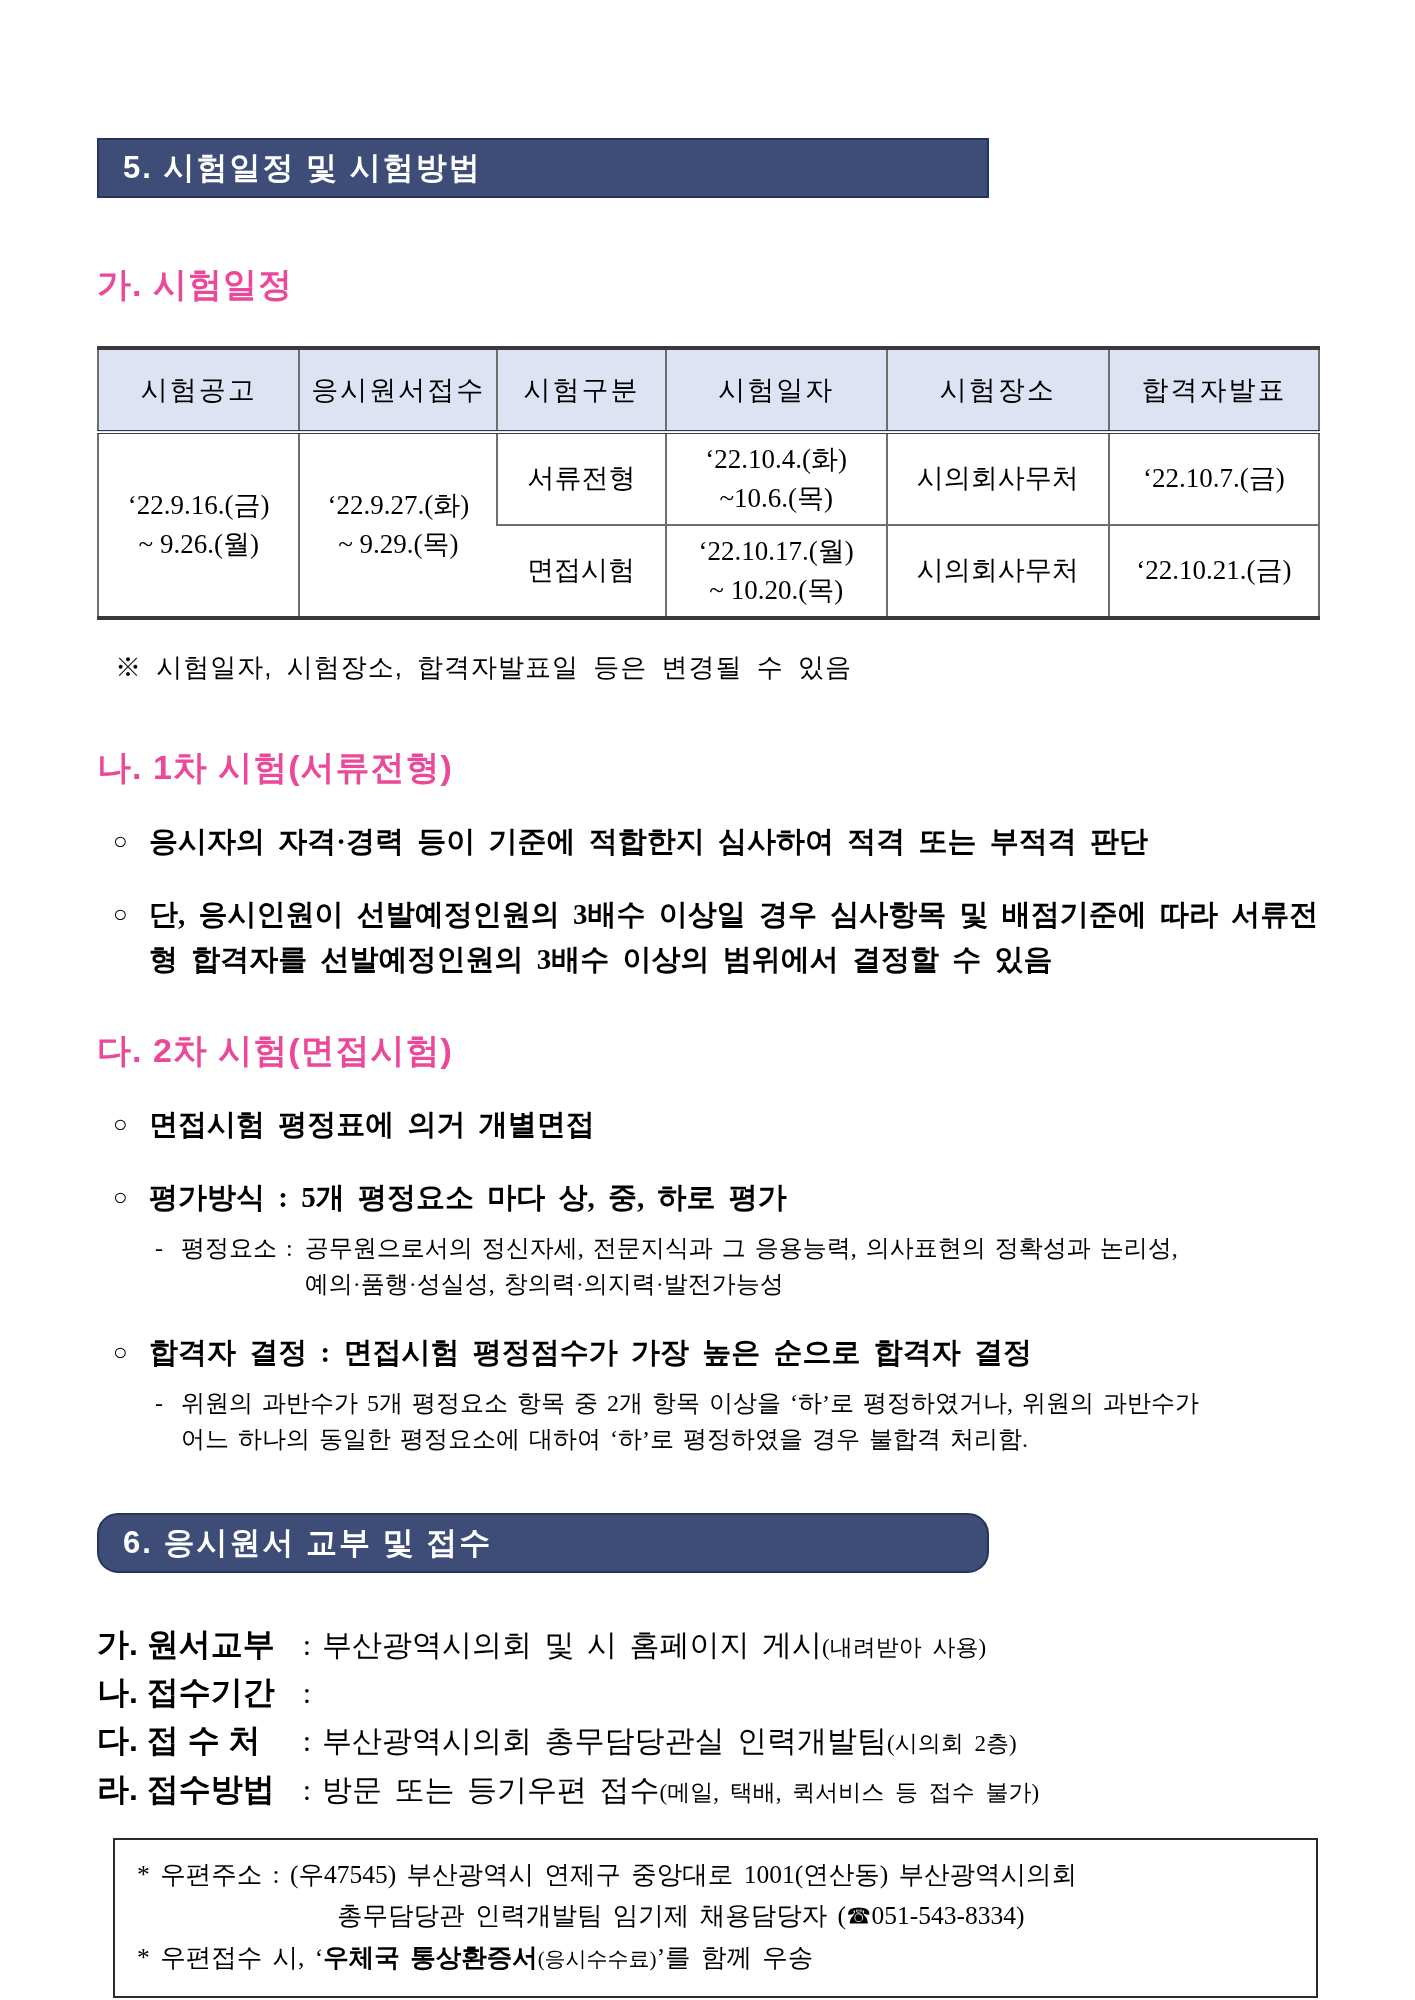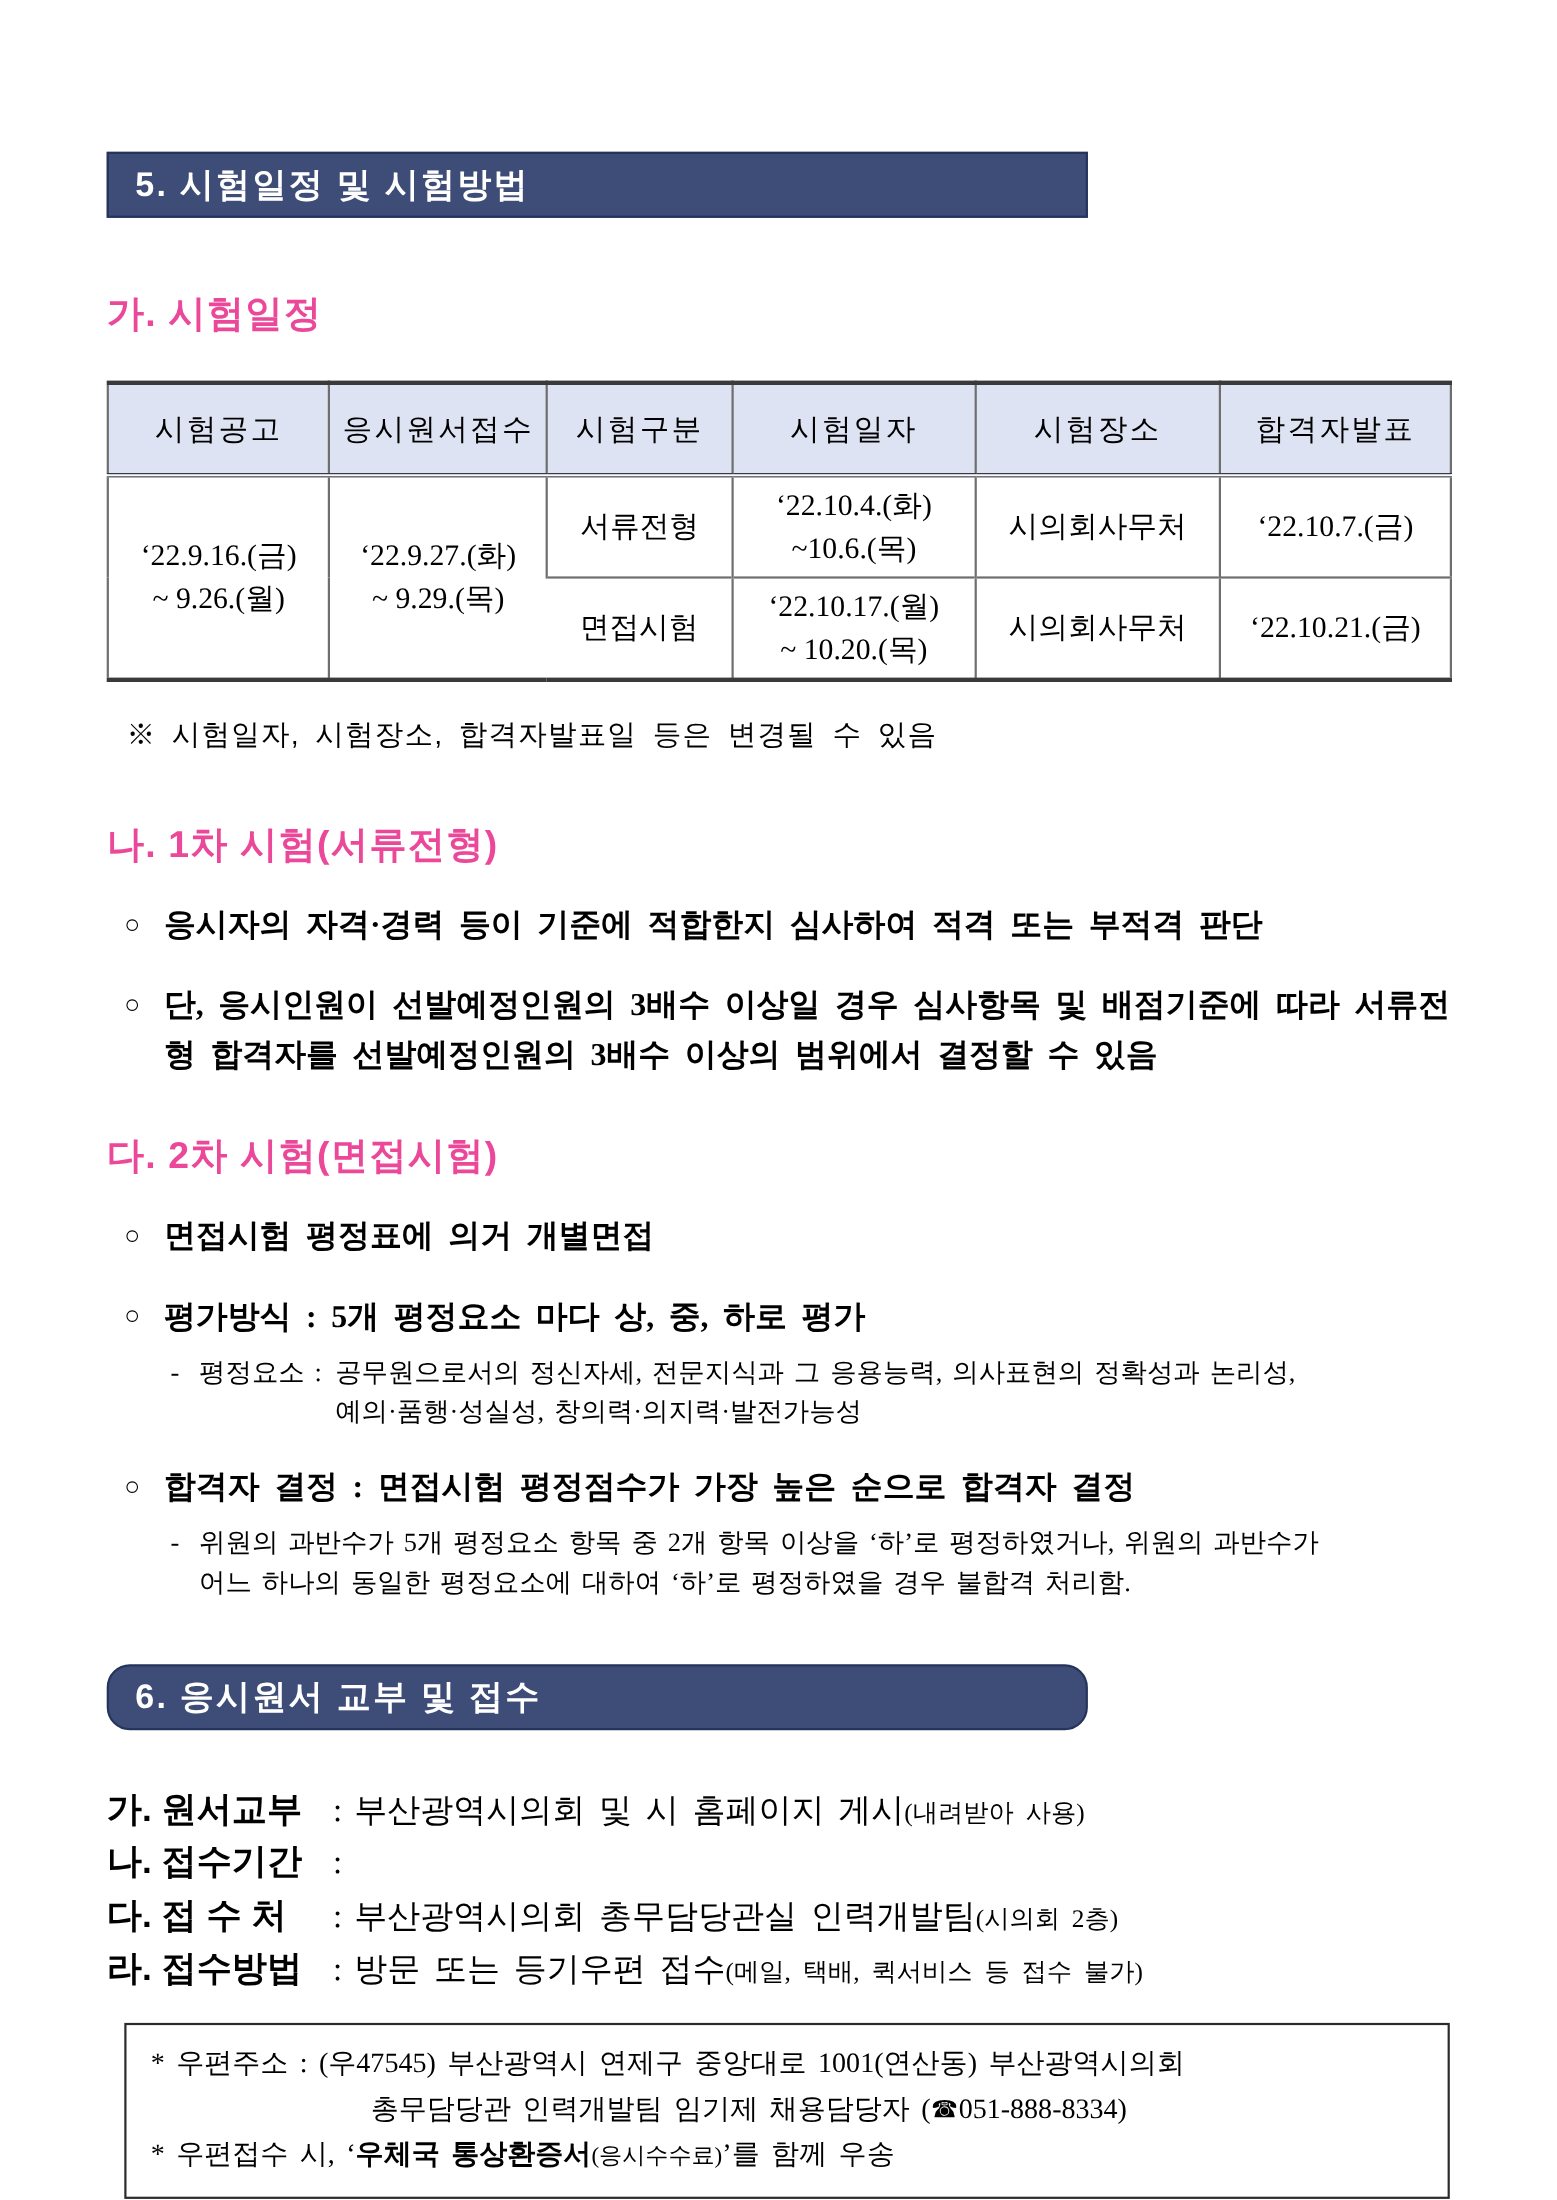--- a/index.html
+++ b/index.html
@@ -254,19 +254,19 @@
       </div>
       <div class="s6item">
         <span class="lbl">라. 접수방법</span>
         <span class="colon">:</span>
         <span class="val"><span>방문 또는 등기우편 접수</span><span class="paren">(메일, 택배, 퀵서비스 등 접수 불가)</span></span>
       </div>
     </div>
 
     <div class="mailbox">
       <div>* 우편주소 : (우47545) 부산광역시 연제구 중앙대로 1001(연산동) 부산광역시의회</div>
-      <div class="indent2">총무담당관 인력개발팀 임기제 채용담당자 (☎051-888-8334)</div>
+      <div class="indent2">총무담당관 인력개발팀 임기제 채용담당자 (☎051-543-8334)</div>
       <div><span>* 우편접수 시, ‘</span><span class="b">우체국 통상환증서</span><span class="paren">(응시수수료)</span><span>’를 함께 우송</span></div>
 
     </div>
 
   </div>
 </div>
 
 </body></html>

